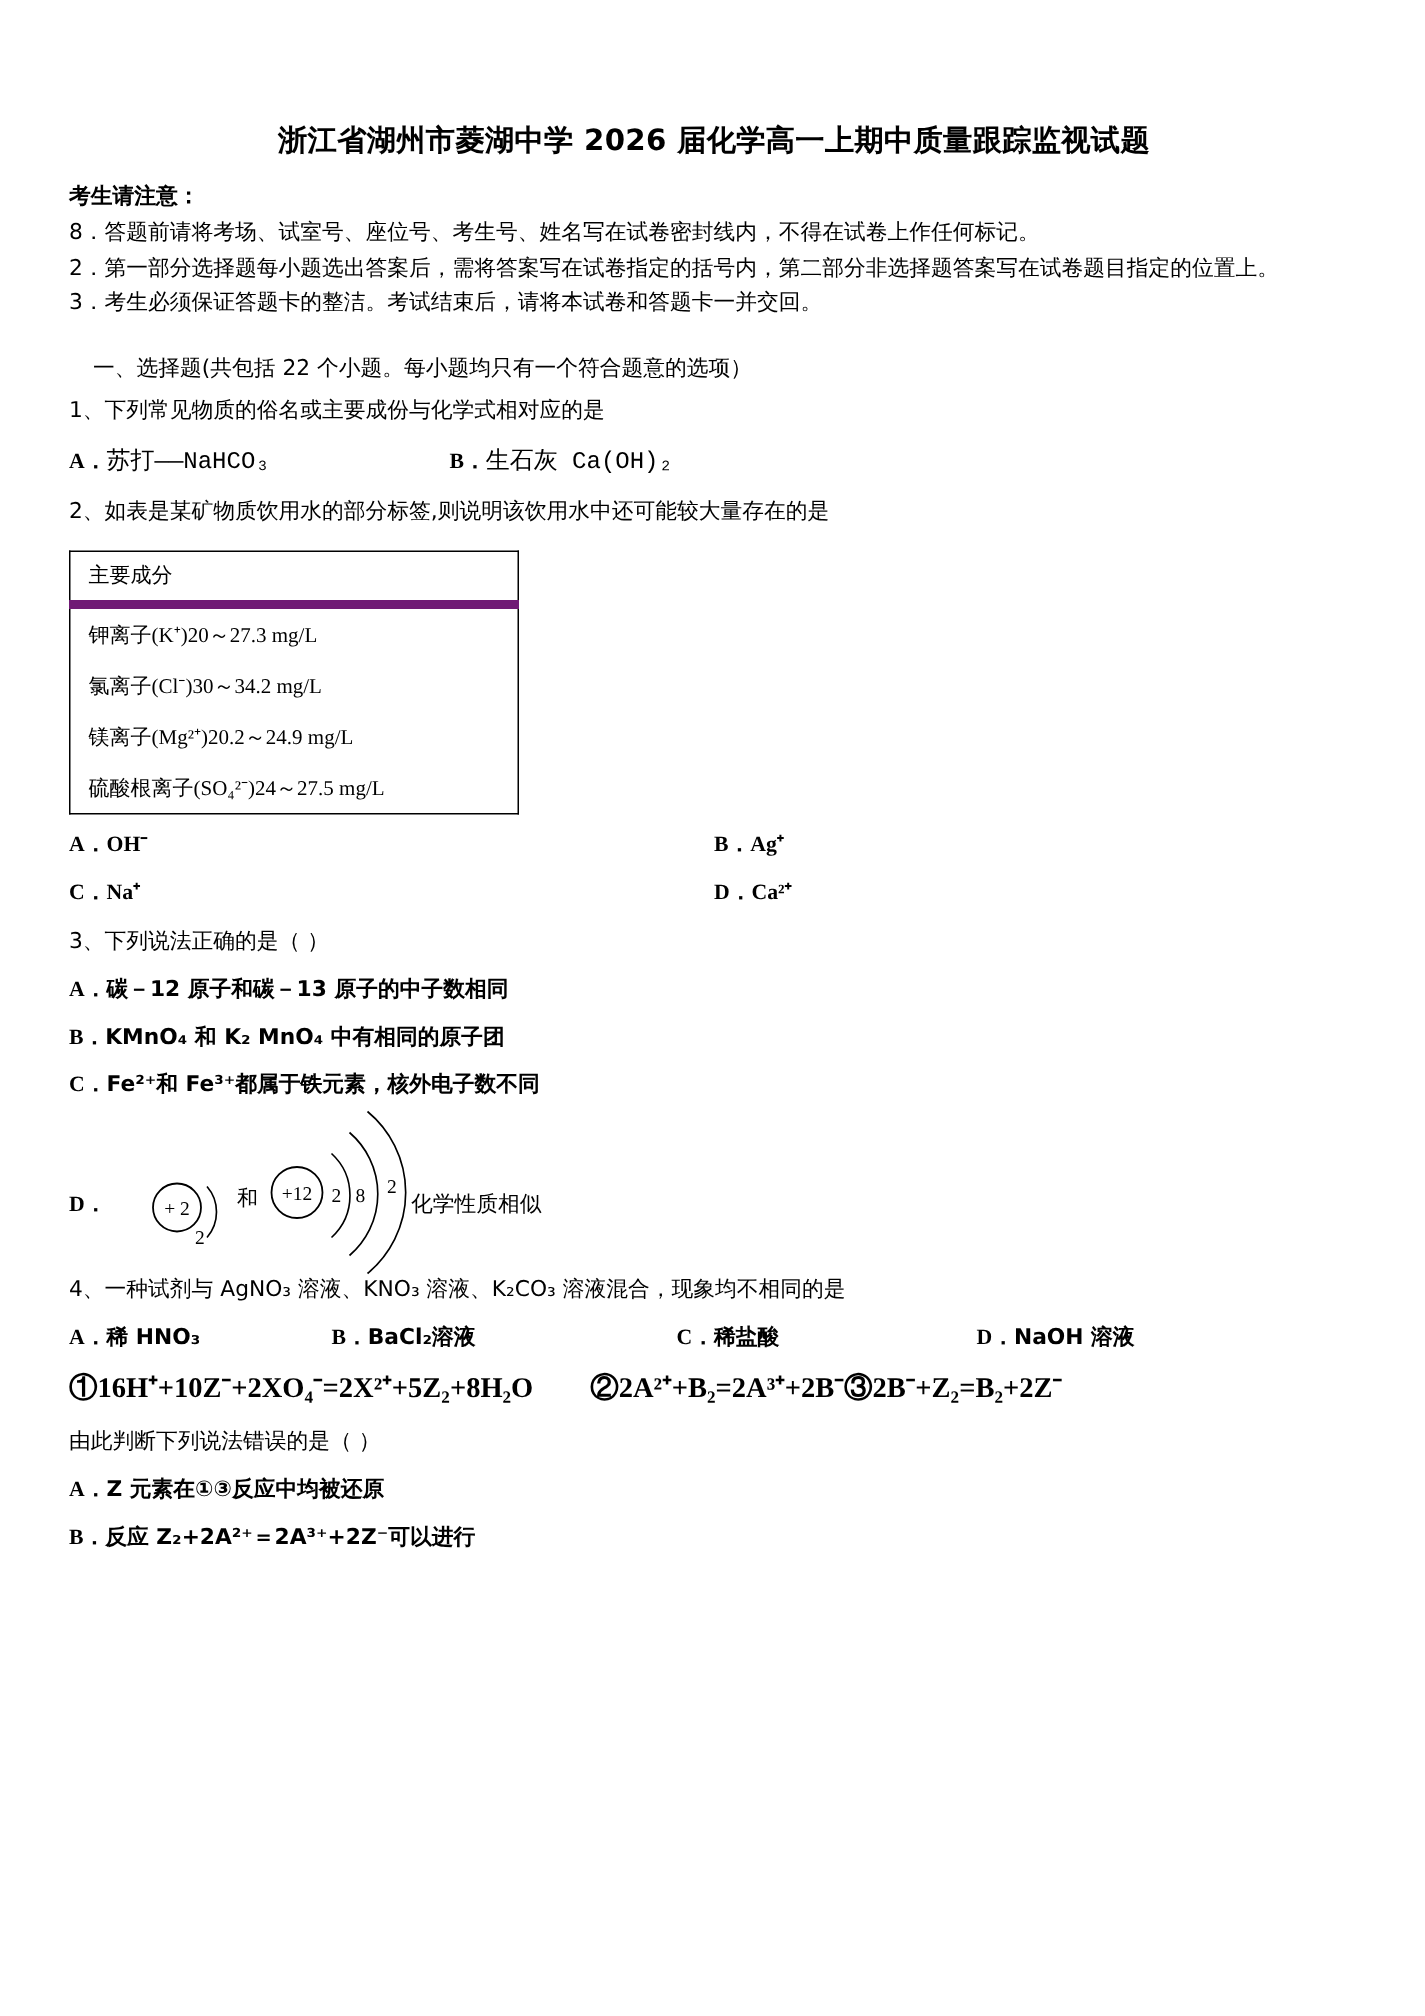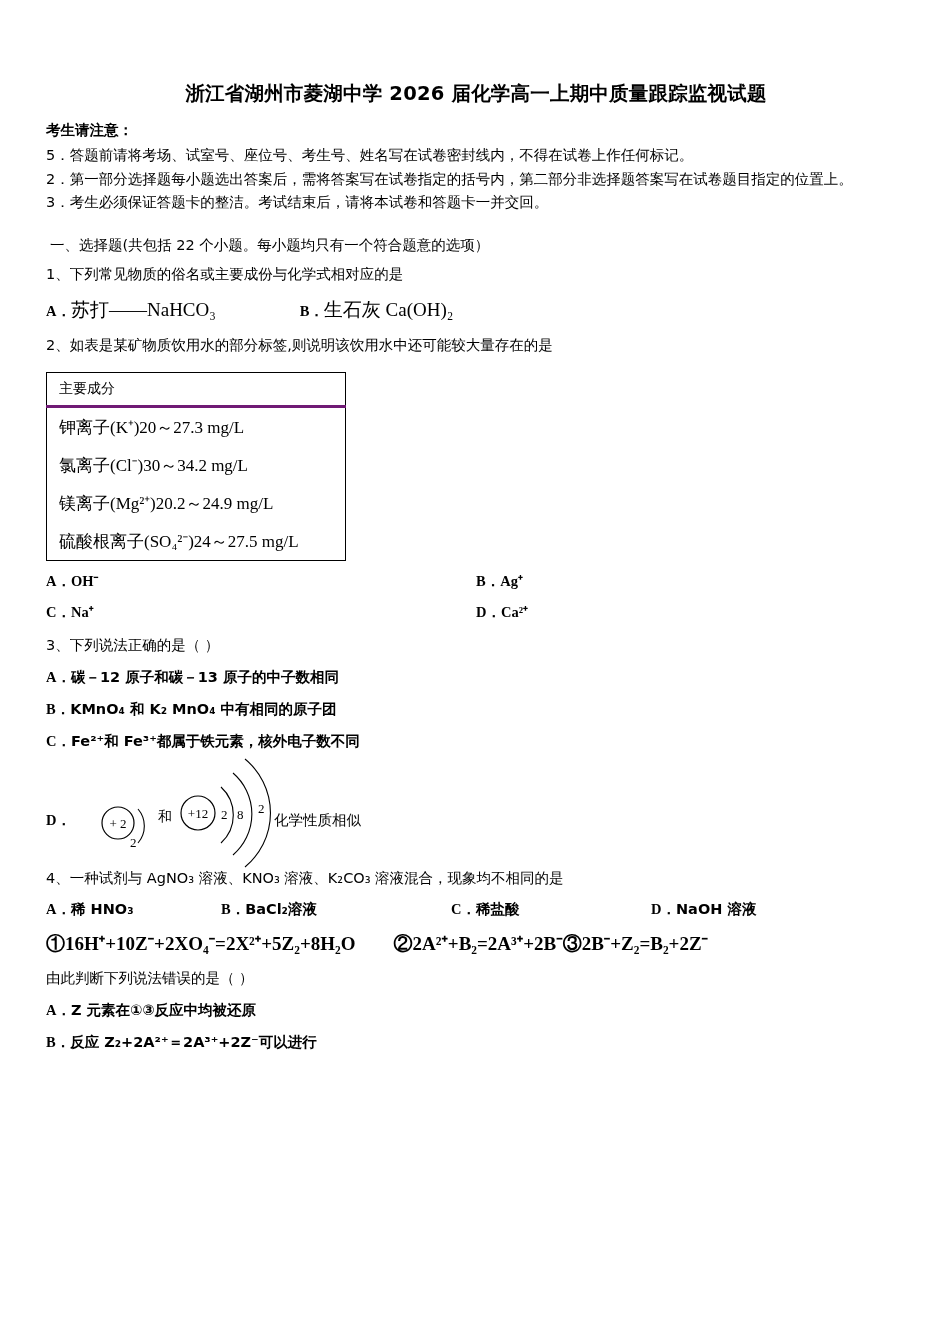--- a/index.html
+++ b/index.html
@@ -46,21 +46,21 @@
   .notice-item {
     font-family: "DejaVu Sans", sans-serif;
     font-size: 14.5px;
     line-height: 1.55;
     margin: 1px 0;
     text-align: justify;
   }
   .section-head {
     font-family: "DejaVu Sans", sans-serif;
     font-size: 14.5px;
-    margin: 22px 0 6px 4px;
+    margin: 22px 0 6px 16px;
     font-weight: normal;
   }
   .q-stem {
     font-family: "DejaVu Sans", sans-serif;
     font-size: 14.5px;
     margin: 8px 0 6px 0;
     line-height: 1.6;
   }
   .opt-row {
     margin: 10px 0;
@@ -69,44 +69,44 @@
   }
   .opt {
     display: inline-block;
     font-family: "Liberation Serif", serif;
   }
   .optlbl {
     font-weight: bold;
     font-family: "Liberation Serif", serif;
   }
   .mono {
-    font-family: Liberation Serif, serif;
-    font-size: 19px;
+    font-family: Liberation Mono, monospace;
+    font-size: 16px;
   }
   .cn {
     font-family: "DejaVu Sans", sans-serif;
   }
   .bold { font-weight: bold; }
 
   
   .label-table {
     border: 1px solid #000;
     border-collapse: collapse;
     width: 300px;
     margin: 14px 0 10px 0;
   }
   .label-table td {
     border: none;
     padding: 7px 10px 7px 12px;
     font-family: "Liberation Serif", serif;
-    font-size: 17px;
+    font-size: 14px;
     white-space: nowrap;
   }
   .label-table tr:first-child td {
-    border-bottom: 3px solid #701a75;
+    border-bottom: 6px solid #701a75;
     font-family: "DejaVu Sans", sans-serif;
     font-size: 14px;
   }
   .two-col {
     display: flex;
     width: 100%;
   }
   .two-col > div { width: 50%; }
 
   .answer-grid4 {
@@ -145,21 +145,21 @@
 </style>
 </head>
 <body>
 
 <div class="page">
   <div class="content">
 
     <h1 class="doc-title">浙江省湖州市菱湖中学 2026 届化学高一上期中质量跟踪监视试题</h1>
 
     <div class="notice-head">考生请注意：</div>
-    <div class="notice-item">5．答题前请将考场、试室号、座位号、考生号、姓名写在试卷密封线内，不得在试卷上作任何标记。</div>
+    <div class="notice-item">8．答题前请将考场、试室号、座位号、考生号、姓名写在试卷密封线内，不得在试卷上作任何标记。</div>
     <div class="notice-item">2．第一部分选择题每小题选出答案后，需将答案写在试卷指定的括号内，第二部分非选择题答案写在试卷题目指定的位置上。</div>
     <div class="notice-item">3．考生必须保证答题卡的整洁。考试结束后，请将本试卷和答题卡一并交回。</div>
 
     <div class="section-head">一、选择题(共包括 22 个小题。每小题均只有一个符合题意的选项）</div>
 
     <div class="q-stem">
       <span>1、</span><span>下列常见物质的俗名或主要成份与化学式相对应的是</span>
     </div>
     <div class="opt-row">
       <span class="opt" style="width:250px;display:inline-block;">

